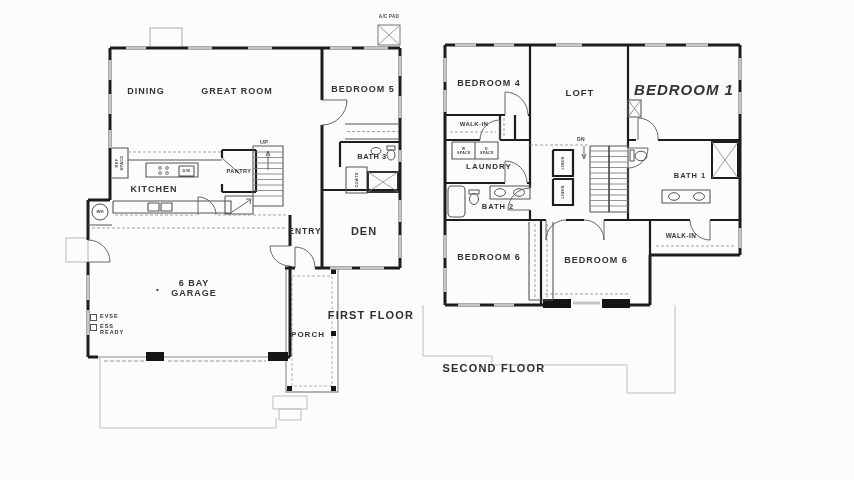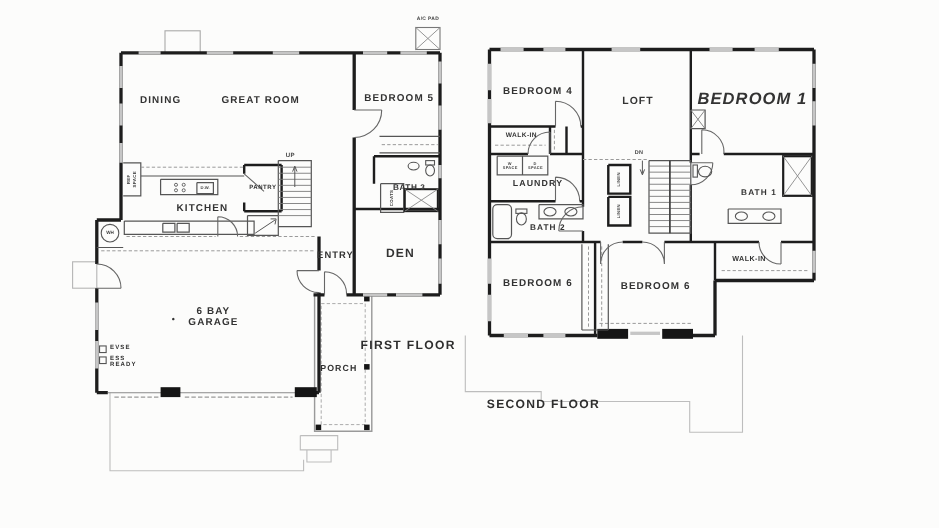--- a/index.html
+++ b/index.html
@@ -135,26 +135,26 @@
 
     <path d="M455,45 H476 M494,45 H514 M556,45 H582 M645,45 H666 M686,45 H708 M445,58 V82 M445,90 V112 M445,235 V258 M445,268 V292 M740,58 V80 M740,92 V114 M740,228 V248 M458,305 H480 M494,305 H514" fill="none" stroke="#c6c6c6" stroke-width="3"></path>
   </g>
 </svg>
 
 <div class="lbl tiny" style="left:389px;top:17px;font-size:4.5px;">A/C PAD</div>
 <div class="lbl" style="left:146px;top:91px;font-size:9px;">DINING</div>
 <div class="lbl" style="left:237px;top:91px;font-size:9px;">GREAT ROOM</div>
 <div class="lbl" style="left:363px;top:89px;font-size:9px;">BEDROOM 5</div>
 <div class="lbl rot tiny wrap" style="left:120px;top:163px;font-size:4px;width:24px;">REF SPACE</div>
-<div class="lbl" style="left:184px;top:189px;font-size:9px;">KITCHEN</div>
+<div class="lbl" style="left:154px;top:189px;font-size:9px;">KITCHEN</div>
 <div class="lbl tiny" style="left:186.5px;top:171px;font-size:3.8px;letter-spacing:0;">D.W.</div>
 <div class="lbl" style="left:239px;top:171px;font-size:5.5px;letter-spacing:.5px;">PANTRY</div>
 <div class="lbl tiny" style="left:264px;top:142px;font-size:5.5px;">UP</div>
 <div class="lbl tiny" style="left:100px;top:212px;font-size:4.2px;letter-spacing:0;">WH</div>
-<div class="lbl wrap" style="left:372px;top:171px;font-size:7.5px;width:52px;letter-spacing:.5px;">BATH 3</div>
+<div class="lbl wrap" style="left:372px;top:157px;font-size:7.5px;width:52px;letter-spacing:.5px;">BATH 3</div>
 <div class="lbl rot tiny" style="left:356.5px;top:180px;font-size:4px;">COATS</div>
 <div class="lbl" style="left:305px;top:232px;font-size:8.5px;">ENTRY</div>
 <div class="lbl" style="left:364px;top:231px;font-size:11px;">DEN</div>
 <div class="lbl planname" style="left:371px;top:279px;margin-top:36px;">FIRST FLOOR</div>
 <div class="lbl" style="left:158px;top:290px;font-size:8px;">•</div>
 <div class="lbl wrap" style="left:194px;top:288px;font-size:9px;width:56px;">6 BAY GARAGE</div>
 <div class="lbl" style="left:308px;top:335px;font-size:8px;">PORCH</div>
 <div class="lbl chk" style="left:90px;top:313px;font-size:5.5px;">
       <span class="box"></span>
       <span>EVSE</span>

